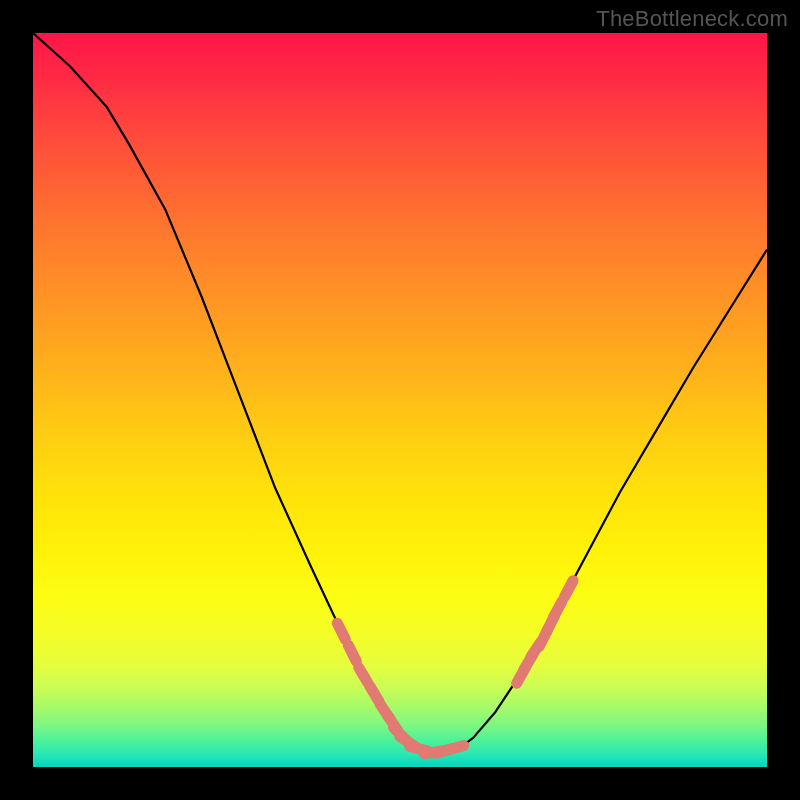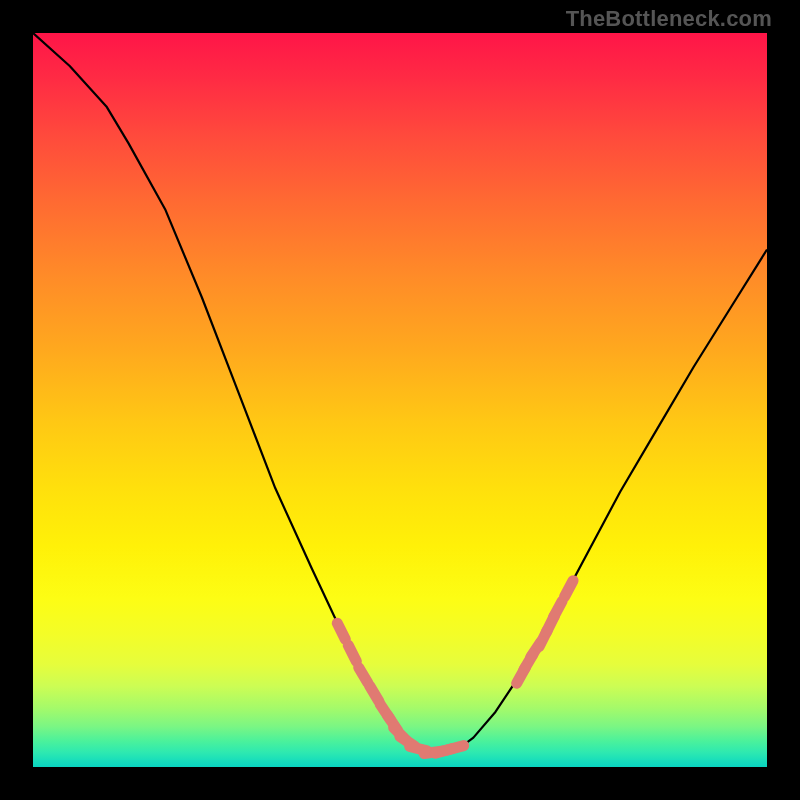--- a/index.html
+++ b/index.html
@@ -7,24 +7,24 @@
     width: 800px;
     height: 800px;
     background: #000;
     position: relative;
     font-family: Arial, sans-serif;
     overflow: hidden;
   }
   .watermark {
     position: absolute;
     top: 6px;
-    right: 28px;
+    right: 12px;
     color: #555;
     font-size: 22px;
-    font-weight: 700;
+    font-weight: 400;
     z-index: 10;
     letter-spacing: 0.2px;
   }
   .plot-area {
     position: absolute;
     left: 33px;
     top: 33px;
     width: 734px;
     height: 734px;
     overflow: hidden;

